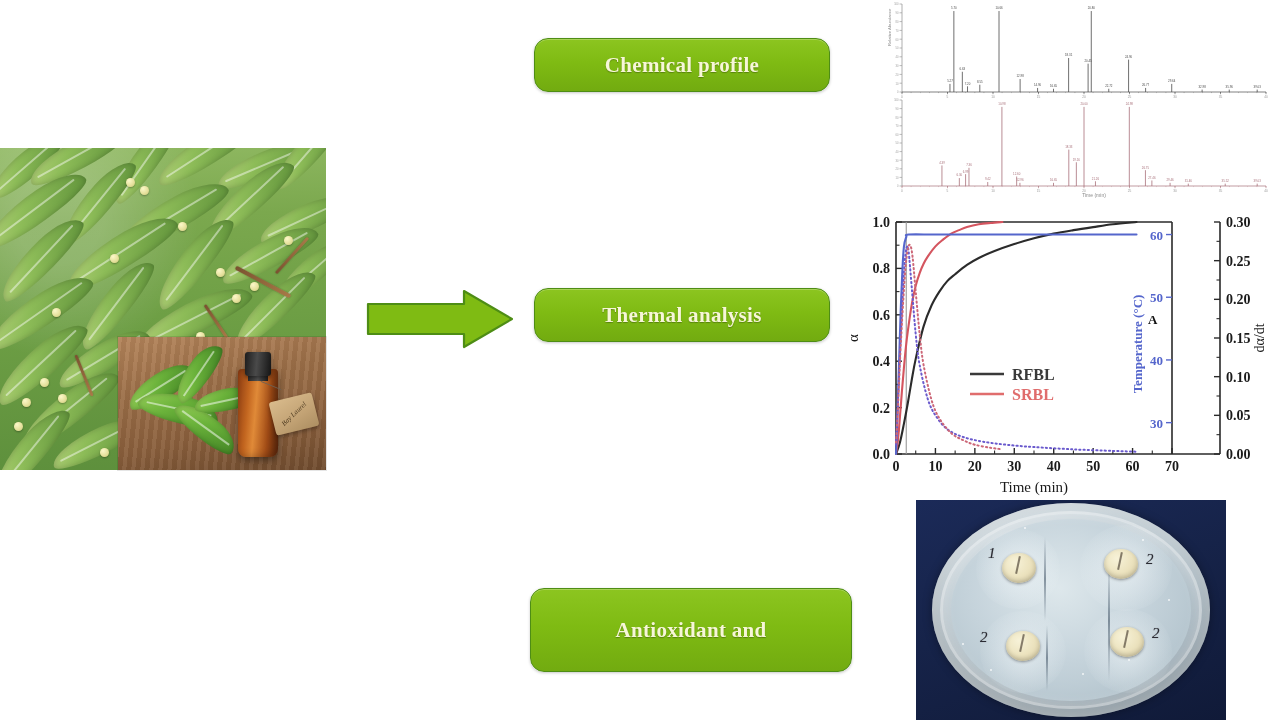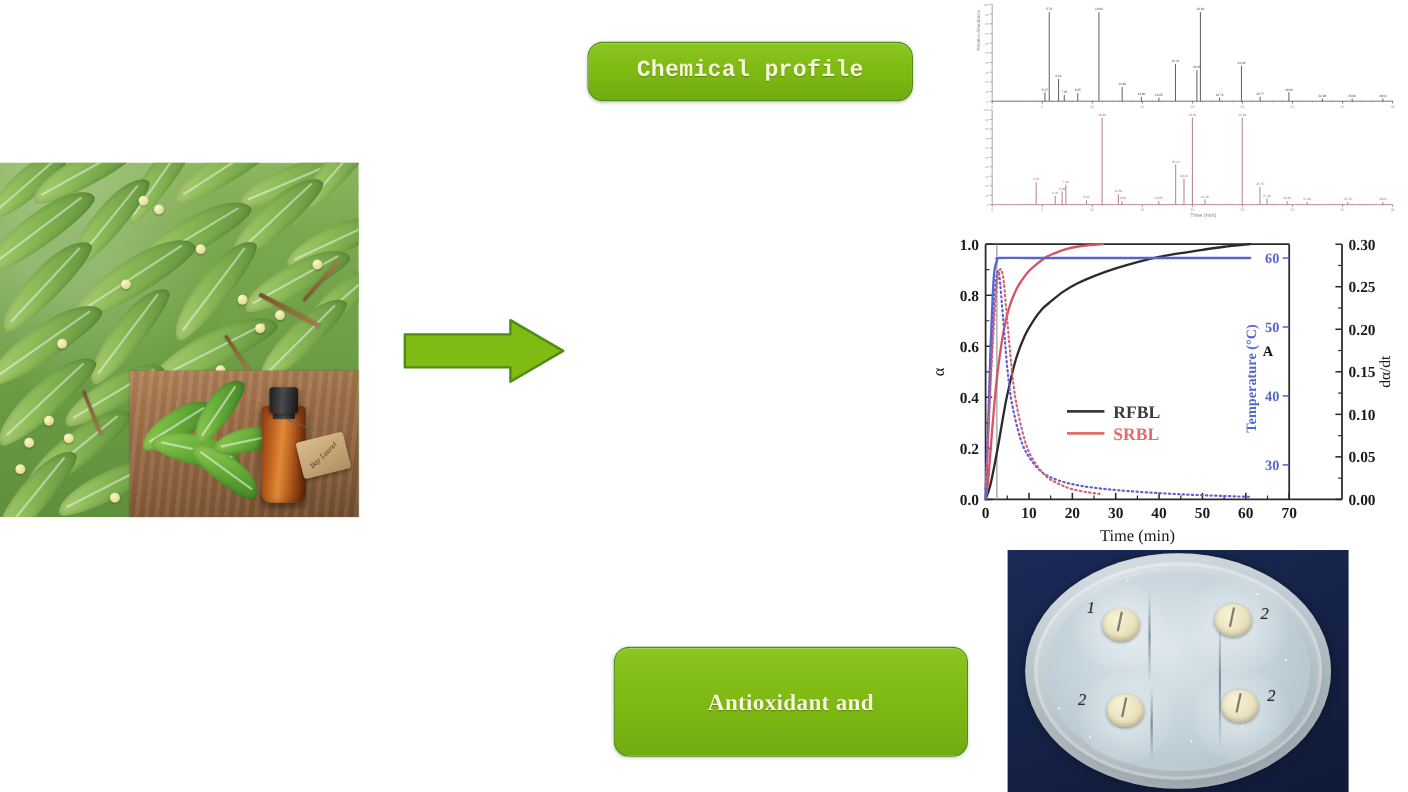--- a/index.html
+++ b/index.html
@@ -110,24 +110,24 @@
   }
   .gbox .label {
     color: #f7f6d8;
     font-family: "Liberation Serif", serif;
     font-weight: bold;
     letter-spacing: .3px;
     line-height: 1.25;
     text-shadow: 0 1px 1px rgba(60,90,10,.55);
   }
   #box-chemical  { left: 534px; top: 38px;  width: 296px; height: 54px; }
-  #box-chemical .label  { font-size: 21px; font-family: Liberation Mono, monospace; }
+  #box-chemical .label  { font-size: 21px; }
   #box-thermal   { left: 534px; top: 288px; width: 296px; height: 54px; }
   #box-thermal .label   { font-size: 21px; }
-  #box-activity  { left: 530px; top: 588px; width: 322px; height: 100px; margin-left: 28px; }
+  #box-activity  { left: 530px; top: 588px; width: 322px; height: 84px; }
   #box-activity .label  { font-size: 21px; }
 
   
   .chromat-panel { position: absolute; left: 884px; top: 0px; width: 392px; height: 200px; }
 
   
   .thermal-panel { position: absolute; left: 842px; top: 206px; width: 438px; height: 296px; }
 
   
   .petri-photo {
@@ -266,20 +266,23 @@
   <div class="arrow-wrap">
     <svg width="148" height="62" viewBox="0 0 148 62">
       <polygon points="2,16 98,16 98,3 146,31 98,59 98,46 2,46" fill="#7fbb13" stroke="#4e8d15" stroke-width="2.2" stroke-linejoin="round"></polygon>
     </svg>
   </div>
 
   <div class="gbox" id="box-chemical">
     <span class="label">Chemical profile</span>
   </div>
 
+  <div class="gbox" id="box-thermal">
+    <span class="label">Thermal analysis</span>
+  </div>
 
   <div class="gbox" id="box-activity">
     <span class="label">
       <span>Antioxidant and</span><br>
     </span>
   </div>
 
   <div class="chromat-panel">
     <svg id="chromat-svg" width="392" height="200" viewBox="0 0 392 200">
       <g id="chromat-upper">

